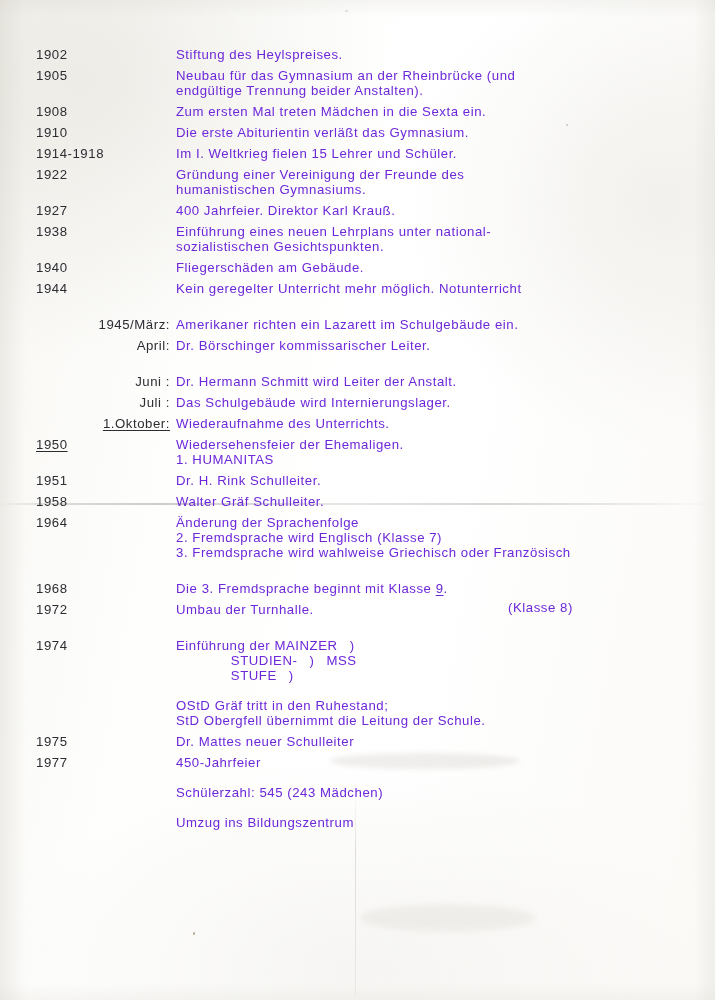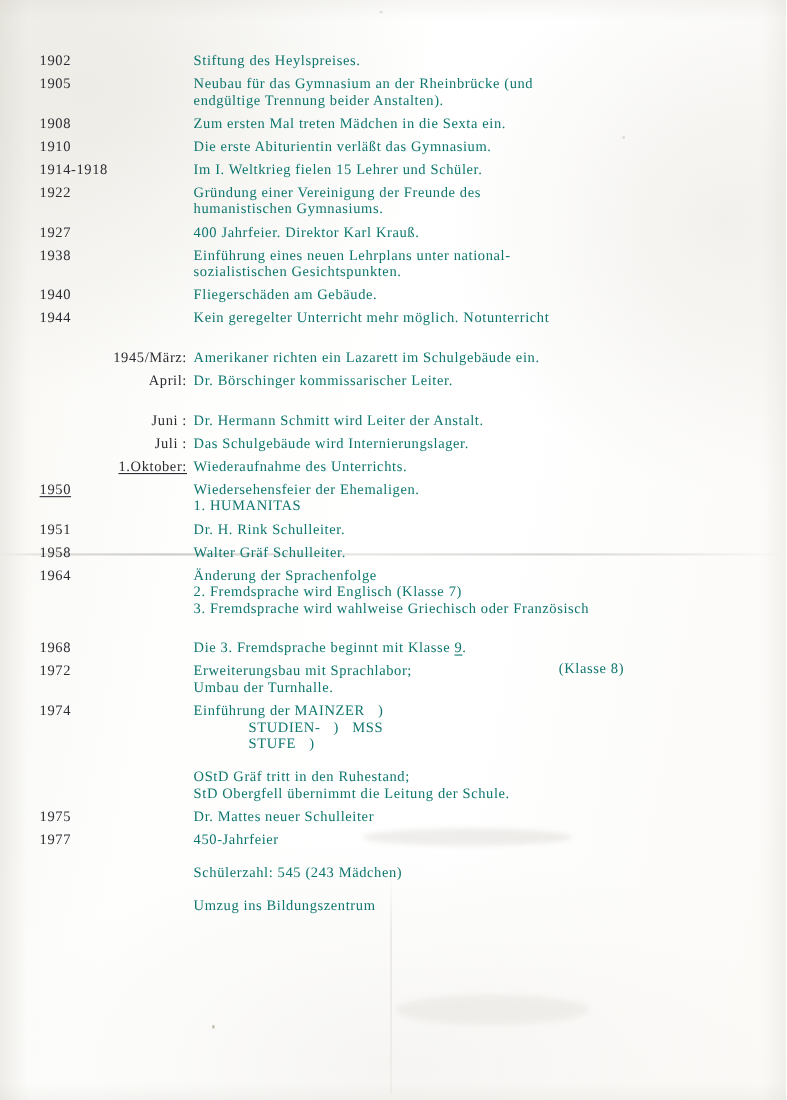--- a/index.html
+++ b/index.html
@@ -8,21 +8,21 @@
     padding: 0;
     background: #ffffff;
   }
 
   .page {
     position: relative;
     width: 715px;
     height: 1000px;
     background: #fdfdfc;
     overflow: hidden;
-    font-family: Liberation Serif, serif;
+    font-family: Liberation Sans, sans-serif;
   }
 
   
   .paper-tint {
     position: absolute;
     inset: 0;
     background:
       radial-gradient(ellipse 60% 40% at 12% 8%,  rgba(226,224,216,0.55), rgba(255,255,255,0) 70%),
       radial-gradient(ellipse 50% 35% at 92% 20%, rgba(228,226,219,0.45), rgba(255,255,255,0) 70%),
       radial-gradient(ellipse 70% 30% at 50% 97%, rgba(232,230,224,0.40), rgba(255,255,255,0) 70%),
@@ -123,21 +123,21 @@
     text-underline-offset: 2px;
   }
 
   .lines {
     position: absolute;
     left: 176px;
     width: 539px;
   }
 
   .line {
-    color: #0f766e;
+    color: #6d28d9;
     font-size: 13.2px;
     line-height: 15px;
     letter-spacing: 0.55px;
     white-space: pre;
   }
   .line.indent-far { padding-left: 332px; margin-top: 40px; }
   .line.gap-above  { margin-top: 15px; }
 
   .u { text-decoration: underline; text-decoration-thickness: 1px; text-underline-offset: 2px; }
 
@@ -284,21 +284,20 @@
       </div>
       <div class="entry" style="top: 581px;">
         <div class="year">1968</div>
         <div class="lines">
           <div class="line">Die 3. Fremdsprache beginnt mit Klasse <span class="u">9</span>.</div>
         </div>
       </div>
       <div class="entry" style="top: 602px;">
         <div class="year">1972</div>
         <div class="lines">
-          <div class="line">Erweiterungsbau mit Sprachlabor;</div>
           <div class="line">Umbau der Turnhalle.</div>
         </div>
       </div>
       <div class="entry" style="top: 638px;">
         <div class="year">1974</div>
         <div class="lines">
           <div class="line brace-row"><span>Einführung der MAINZER</span><span class="brace-col">)</span><span></span></div>
           <div class="line brace-row"><span>             STUDIEN-</span><span class="brace-col">)</span><span>MSS</span></div>
           <div class="line brace-row"><span>             STUFE</span><span class="brace-col">)</span><span></span></div>
           <div class="line gap-above">OStD Gräf tritt in den Ruhestand;</div>

